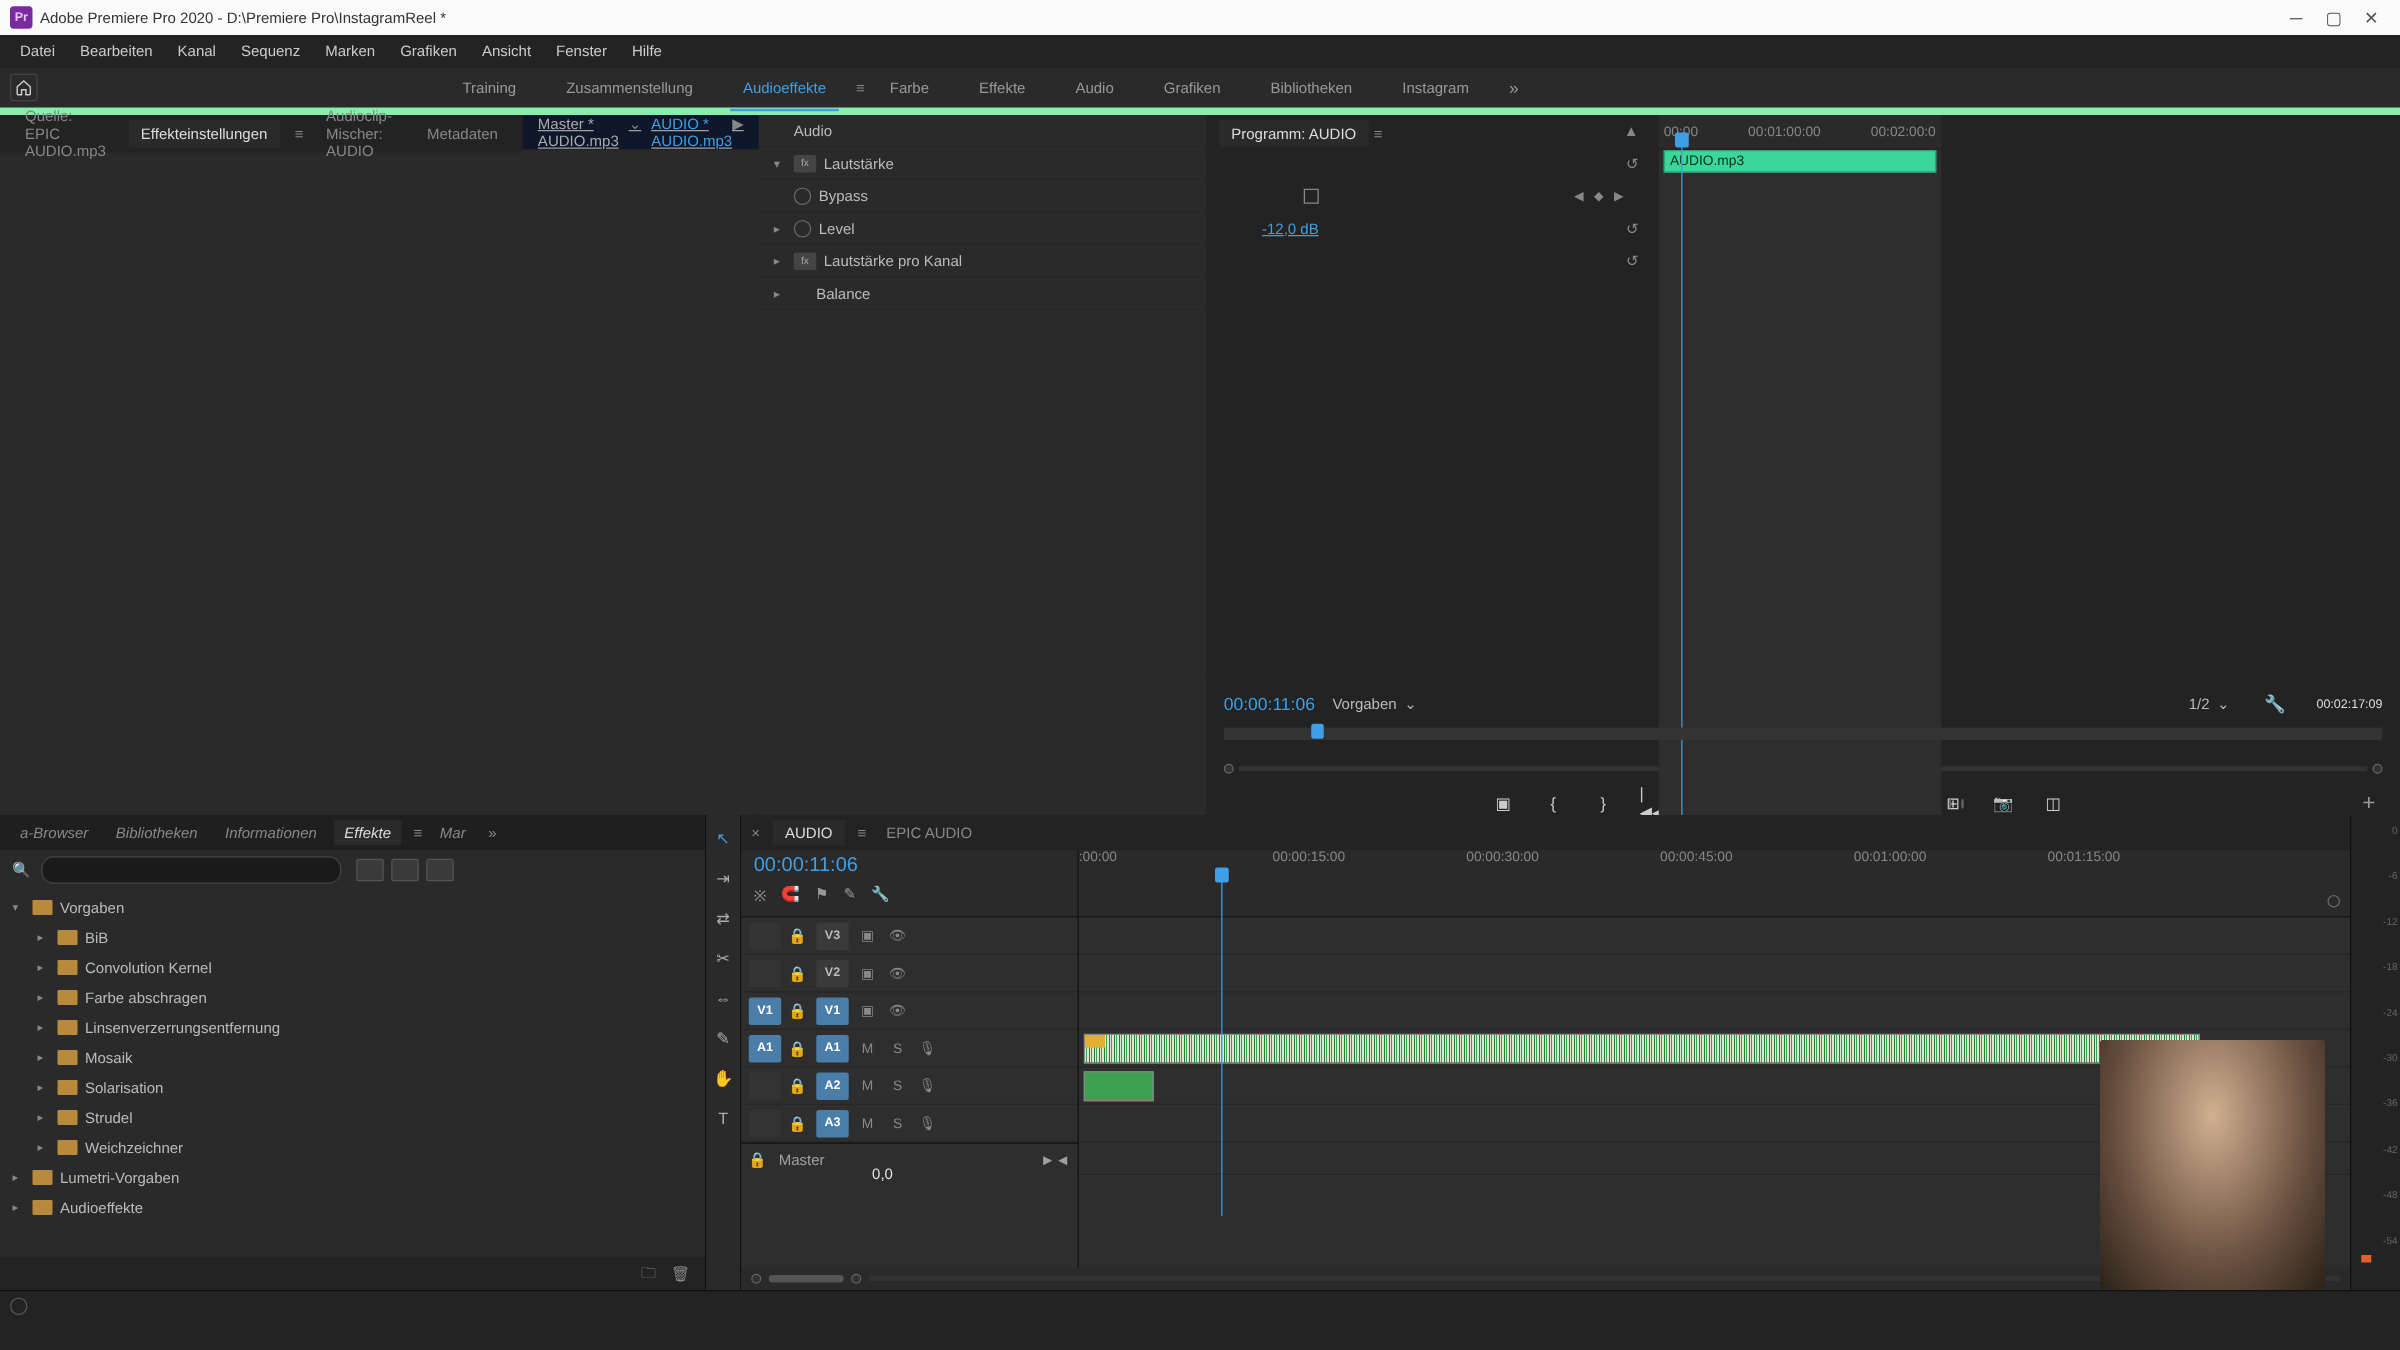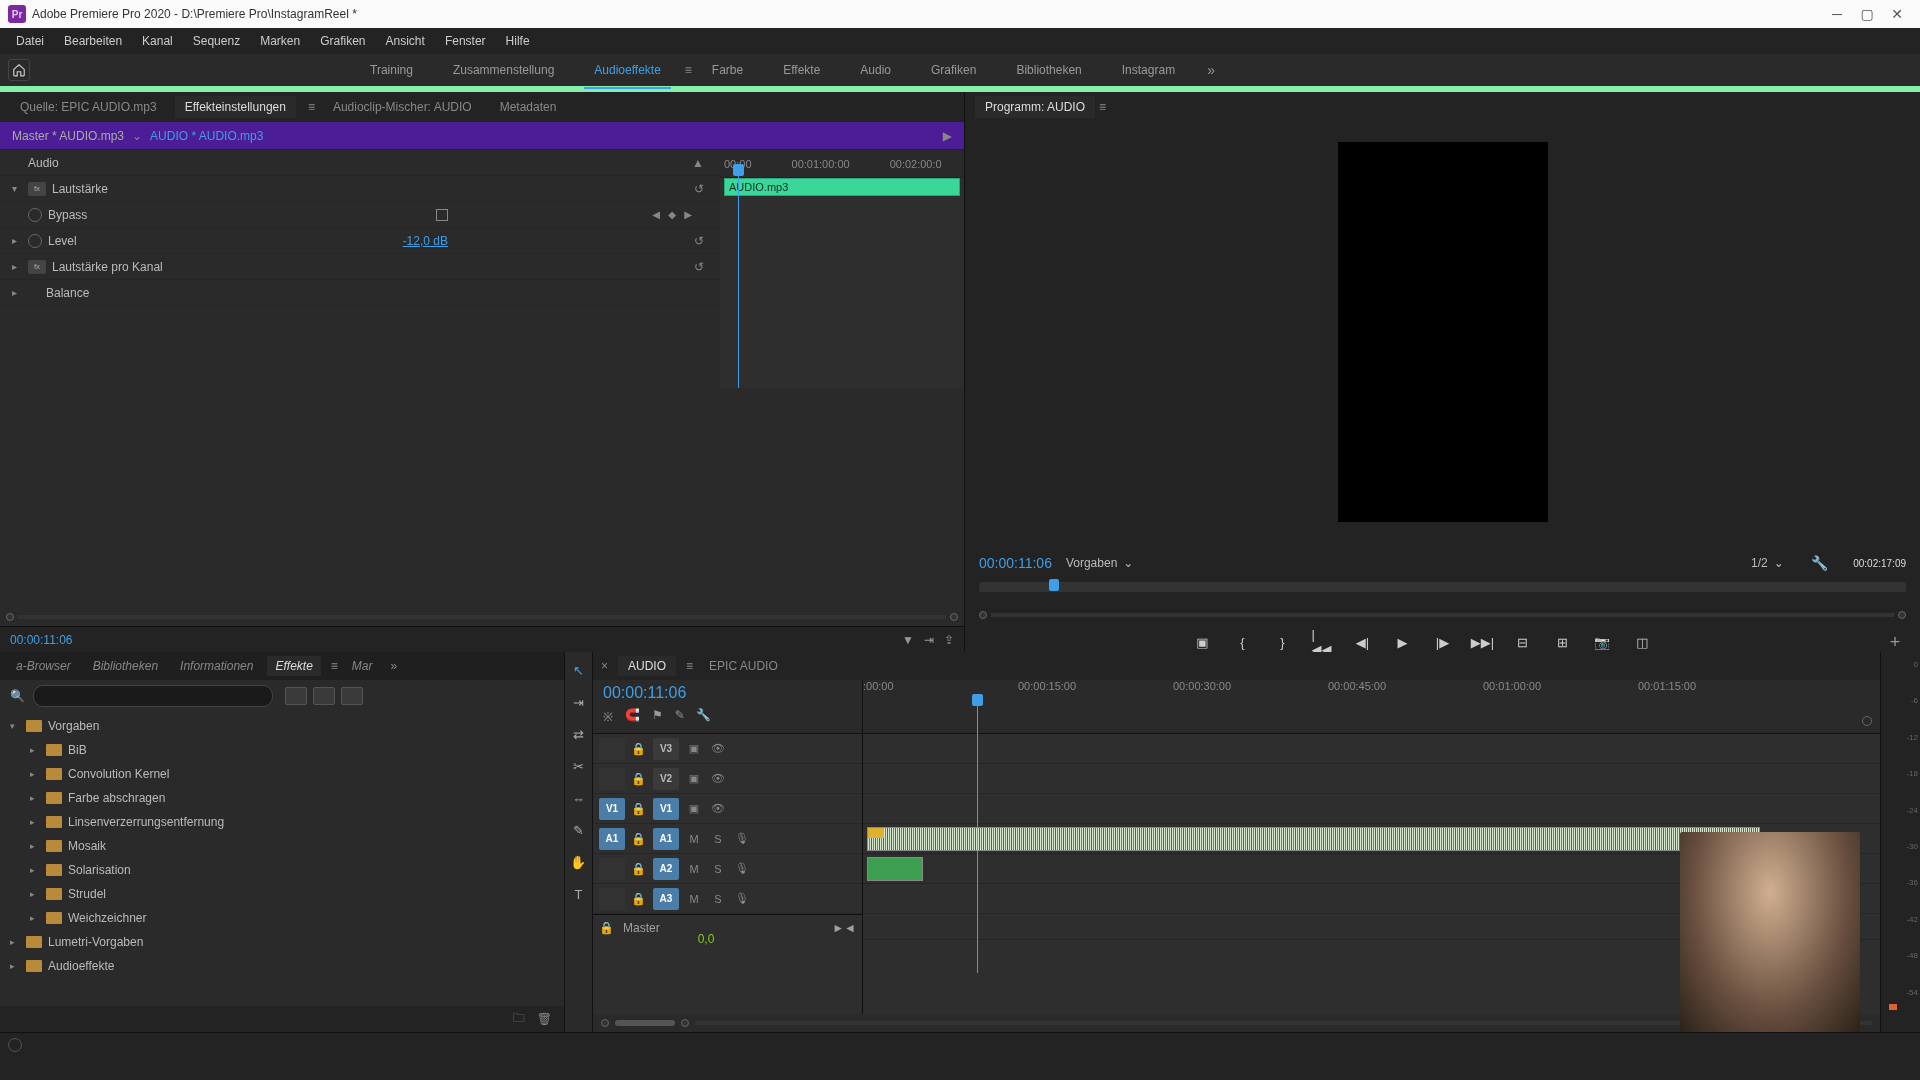--- a/index.html
+++ b/index.html
@@ -22,27 +22,27 @@
 .ws-item { padding: 6px 20px; color:#999; cursor:default; position:relative; }
 .ws-item.active { color: #3f9fe6; }
 .ws-item.active::after { content:''; position:absolute; bottom:-6px; left:10px; right:10px; height:2px; background:#3f9fe6; }
 .ws-overflow { color:#999; padding:0 12px; font-size:14px; }
 
 
 .upper { height: 560px; display:flex; }
 .lower { height: 380px; display:flex; position:relative; }
 
 
-.panel-left { width: 965px; background:#2a2a2a; border-right:1px solid #111; display:flex; flex-direction:column; }
+.panel-left { width: 965px; background:#2a2a2a; border-right:1px solid #111; display:flex; }
 .panel-tabs { height: 30px; display:flex; align-items:center; gap:8px; padding:0 10px; background:#232323; }
 .ptab { padding:4px 10px; color:#888; font-size:12px; }
 .ptab.active { color:#ddd; background:#2a2a2a; }
 .tab-menu { color:#888; margin-left:4px; }
 
-.clip-header { height:28px; display:flex; align-items:center; padding:0 12px; background:#4c1d95; border-bottom:1px solid #222; }
+.clip-header { height:28px; display:flex; padding:0 12px; background:#0f172a; border-bottom:1px solid #222;text-decoration:underline; }
 .clip-master { color:#aaa; }
 .clip-dropdown { color:#888; margin:0 8px; }
 .clip-name { color:#3f9fe6; }
 .clip-play { margin-left:auto; color:#888; }
 
 .effect-body { flex:1; display:flex; }
 .effect-params { width:720px; background:#2a2a2a; }
 .effect-timeline { flex:1; background:#2e2e2e; position:relative; }
 .ef-ruler { height:28px; background:#2a2a2a; border-bottom:1px solid #222; display:flex; align-items:center; padding:0 4px; font-size:11px; color:#888; gap:40px; }
 .ef-clip { position:absolute; top:28px; left:4px; right:4px; height:18px; background:#3ad69a; border:1px solid #2aa77a; color:#0a3020; font-size:11px; padding:0 4px; display:flex; align-items:center; }
@@ -513,21 +513,21 @@
             <span class="track-src"></span>
             <span class="tlock">🔒</span>
             <span class="track-tgt a">A3</span>
             <span class="tbut">M</span>
             <span class="tbut">S</span>
             <span class="tbut">🎙</span>
           </div>
         <div class="master-row">
             <span class="tlock">🔒</span>
             <span>Master</span>
-            <span style="margin-left:30px;color:#84cc16;margin-top:22px;">0,0</span>
+            <span style="margin-left:30px;color:#e5e5e5;margin-top:22px;">0,0</span>
             <span style="margin-left:auto;">►◄</span>
           </div>
       </div>
       <div class="tl-track-area">
         <div class="track-lane"></div>
         <div class="track-lane"></div>
         <div class="track-lane"></div>
         <div class="track-lane">
             <div class="clip-audio1"></div>
           </div>

